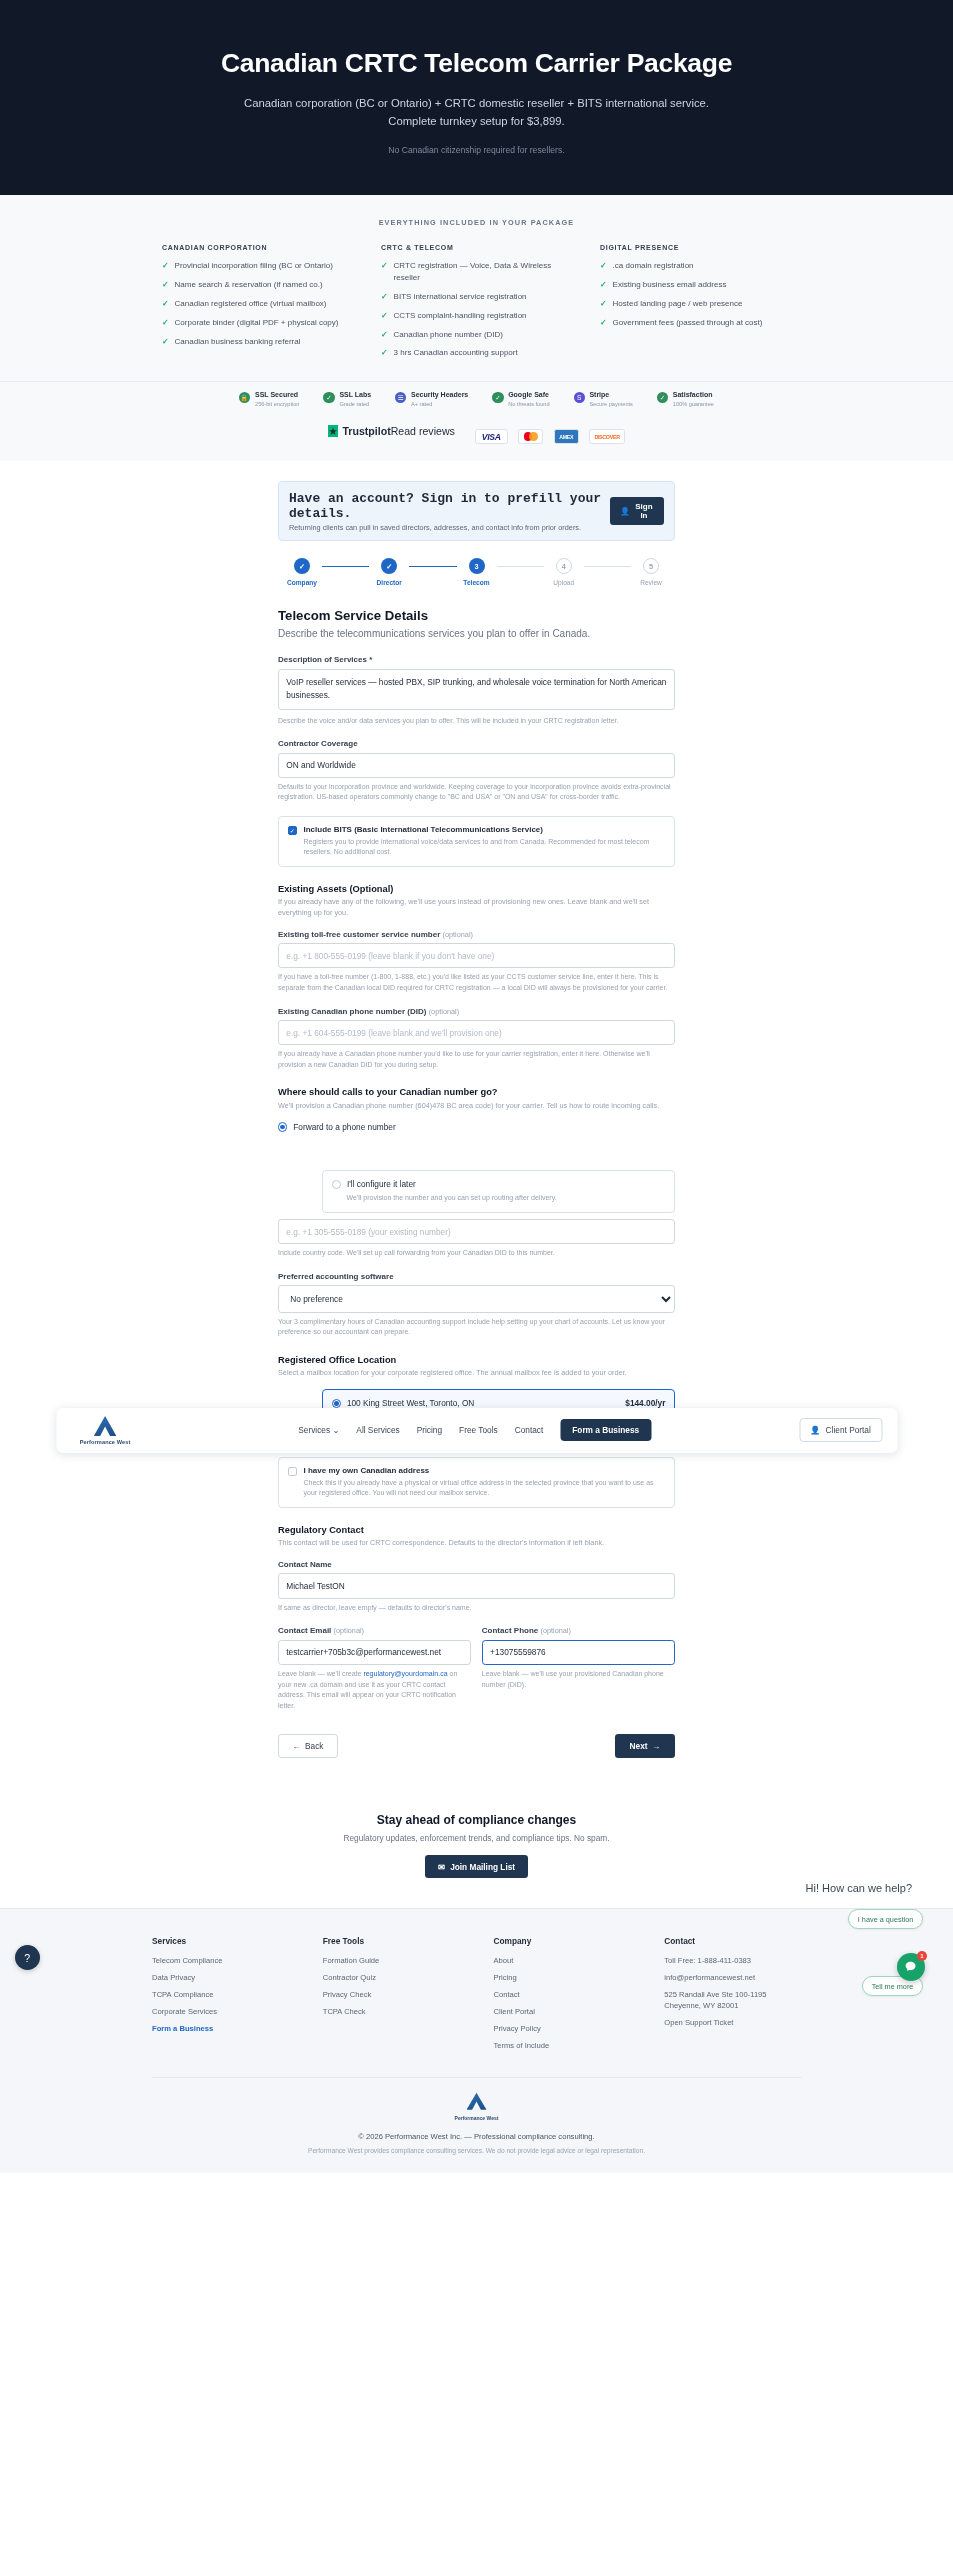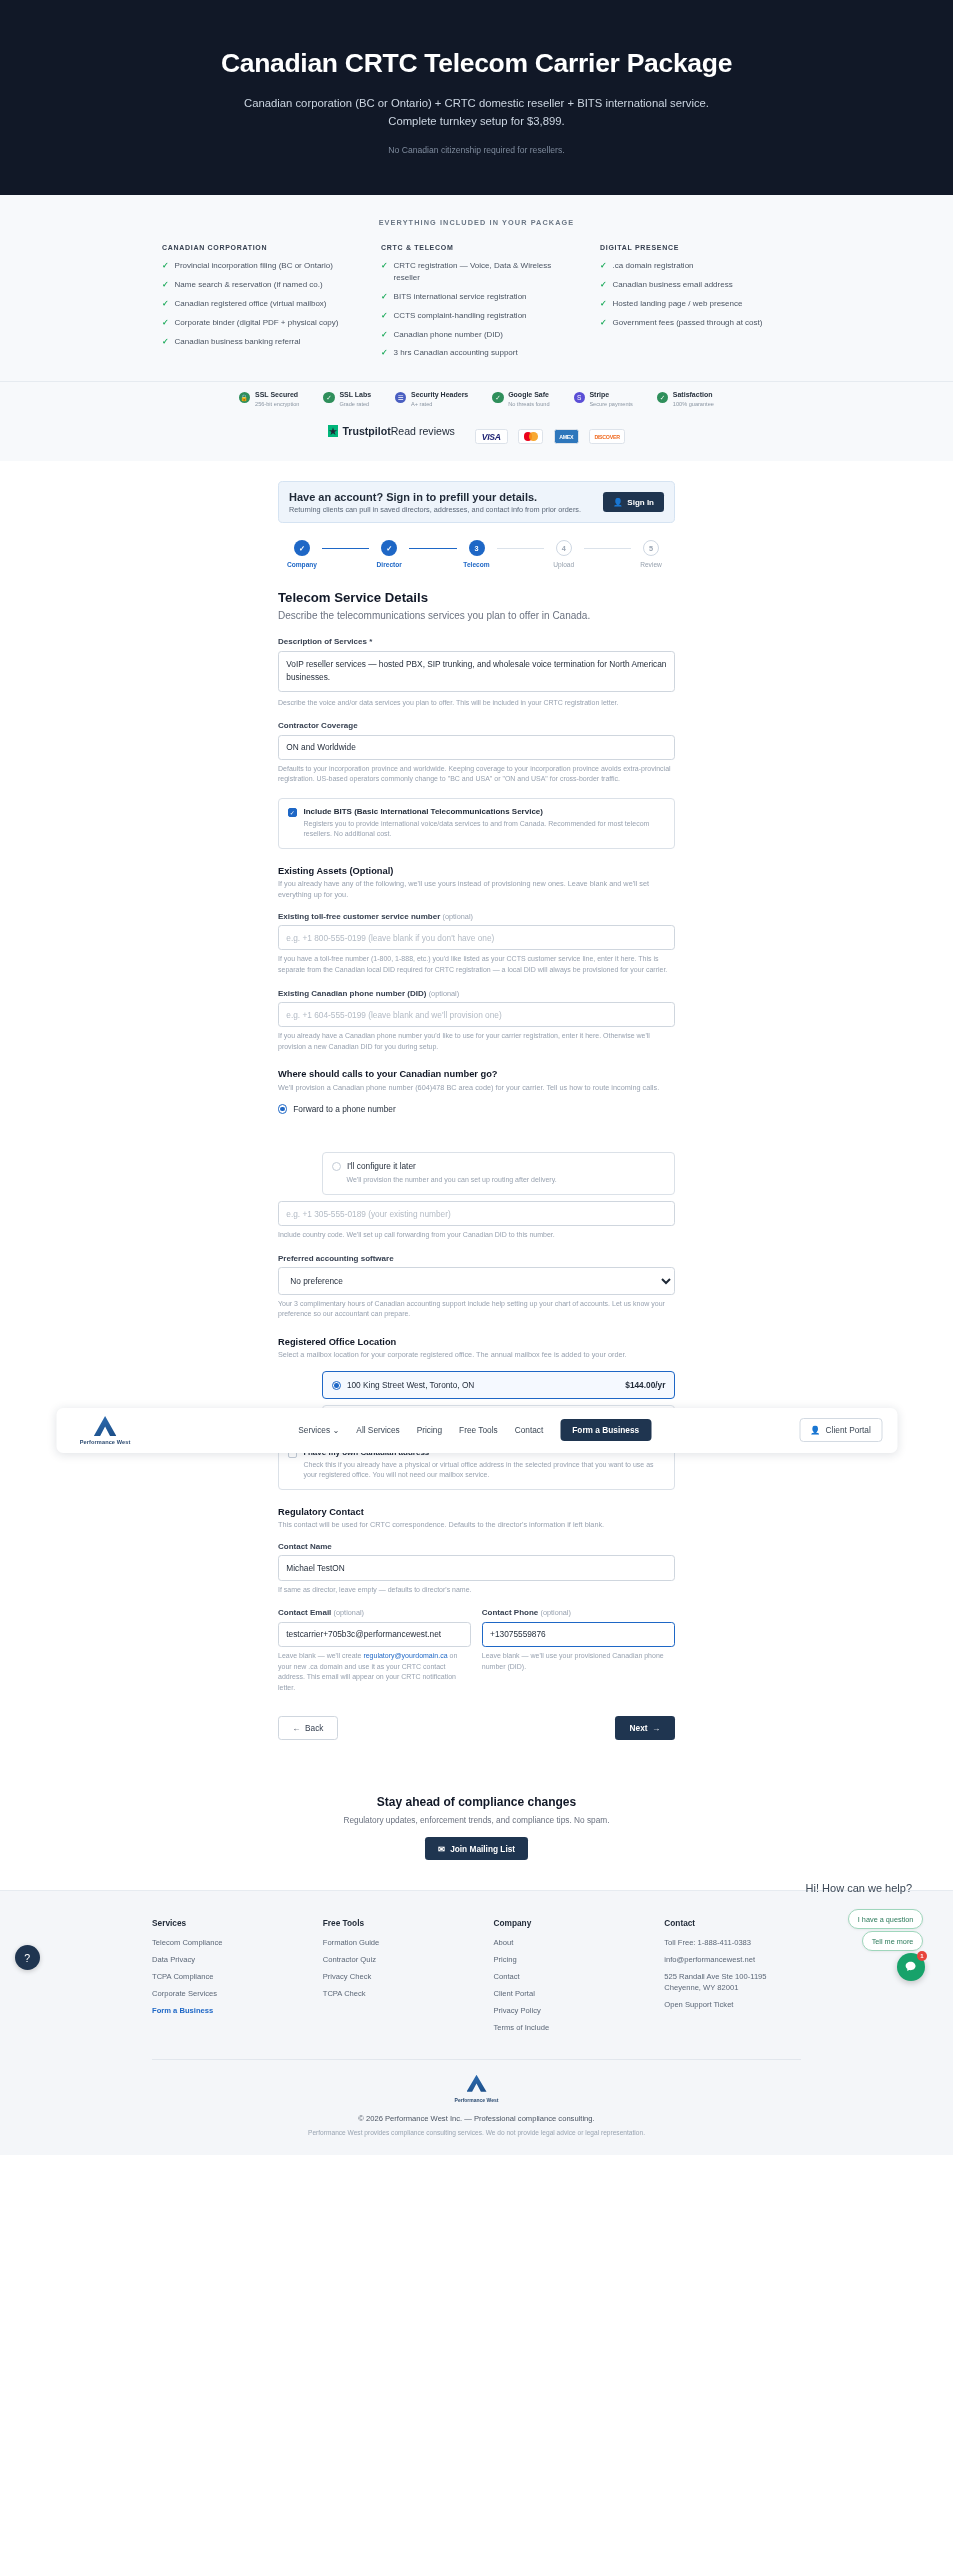--- a/index.html
+++ b/index.html
@@ -139,21 +139,21 @@
   .signin-bar {
     background: #eef4fb;
     border: 0.7px solid #d5e3f2;
     border-radius: 4.6px;
     padding: 8.6px 10px;
     display: flex;
     align-items: center;
     justify-content: space-between;
     margin-bottom: 17px;
   }
-  .signin-bar .t1 { font-size: 11px; font-weight: 700; color: #1f2937; }
+  .signin-bar .t1 { font-size: 13px; font-weight: 700; color: #1f2937; font-family: Liberation Mono, monospace; }
   .signin-bar .t2 { font-size: 7.3px; color: #5b6777; margin-top: 2px; }
   .btn-signin {
     background: #1f3550;
     color: #fff;
     border: none;
     border-radius: 3.3px;
     padding: 5.3px 10px;
     font-size: 8px;
     font-weight: 600;
     display: flex; align-items: center; gap: 4px;
@@ -309,21 +309,21 @@
     position: absolute; right: 41px; top: 1882px;
     font-size: 11px; color: #3b4755;
   }
   .chat-pill {
     position: absolute; right: 30px;
     background: #fff; border: 0.7px solid #9fd6bc; color: #2c7a5b;
     font-size: 7.3px; padding: 4.6px 8.6px; border-radius: 10.6px;
     box-shadow: 0 0.7px 2.6px rgba(0,0,0,.07);
   }
   .chat-pill.p1 { top: 1909px; }
-  .chat-pill.p2 { top: 1931px; }
+  .chat-pill.p2 { top: 1976px; }
   .chat-fab {
     position: absolute; right: 28px; top: 1953px;
     width: 28px; height: 28px; border-radius: 50%;
     background: #17a26a; box-shadow: 0 2px 6.6px rgba(0,0,0,.22);
     display: flex; align-items: center; justify-content: center;
   }
   .chat-fab .dot-badge {
     position: absolute; top: -2px; right: -2px;
     width: 10px; height: 10px; border-radius: 50%;
     background: #e8453c; color: #fff; font-size: 6px;
@@ -403,21 +403,21 @@
           <li><span class="tick">✓</span><span>CCTS complaint-handling registration</span></li>
           <li><span class="tick">✓</span><span>Canadian phone number (DID)</span></li>
           <li><span class="tick">✓</span><span>3 hrs Canadian accounting support</span></li>
         </ul>
       </div>
 
       <div class="col">
         <h4>DIGITAL PRESENCE</h4>
         <ul>
           <li><span class="tick">✓</span><span>.ca domain registration</span></li>
-          <li><span class="tick">✓</span><span>Canadian business email address</span></li>
+          <li><span class="tick">✓</span><span>Existing business email address</span></li>
           <li><span class="tick">✓</span><span>Hosted landing page / web presence</span></li>
           <li><span class="tick">✓</span><span>Government fees (passed through at cost)</span></li>
         </ul>
       </div>
 
     </div>
   </section>
 
   <section class="trust">
     <div class="badge">

